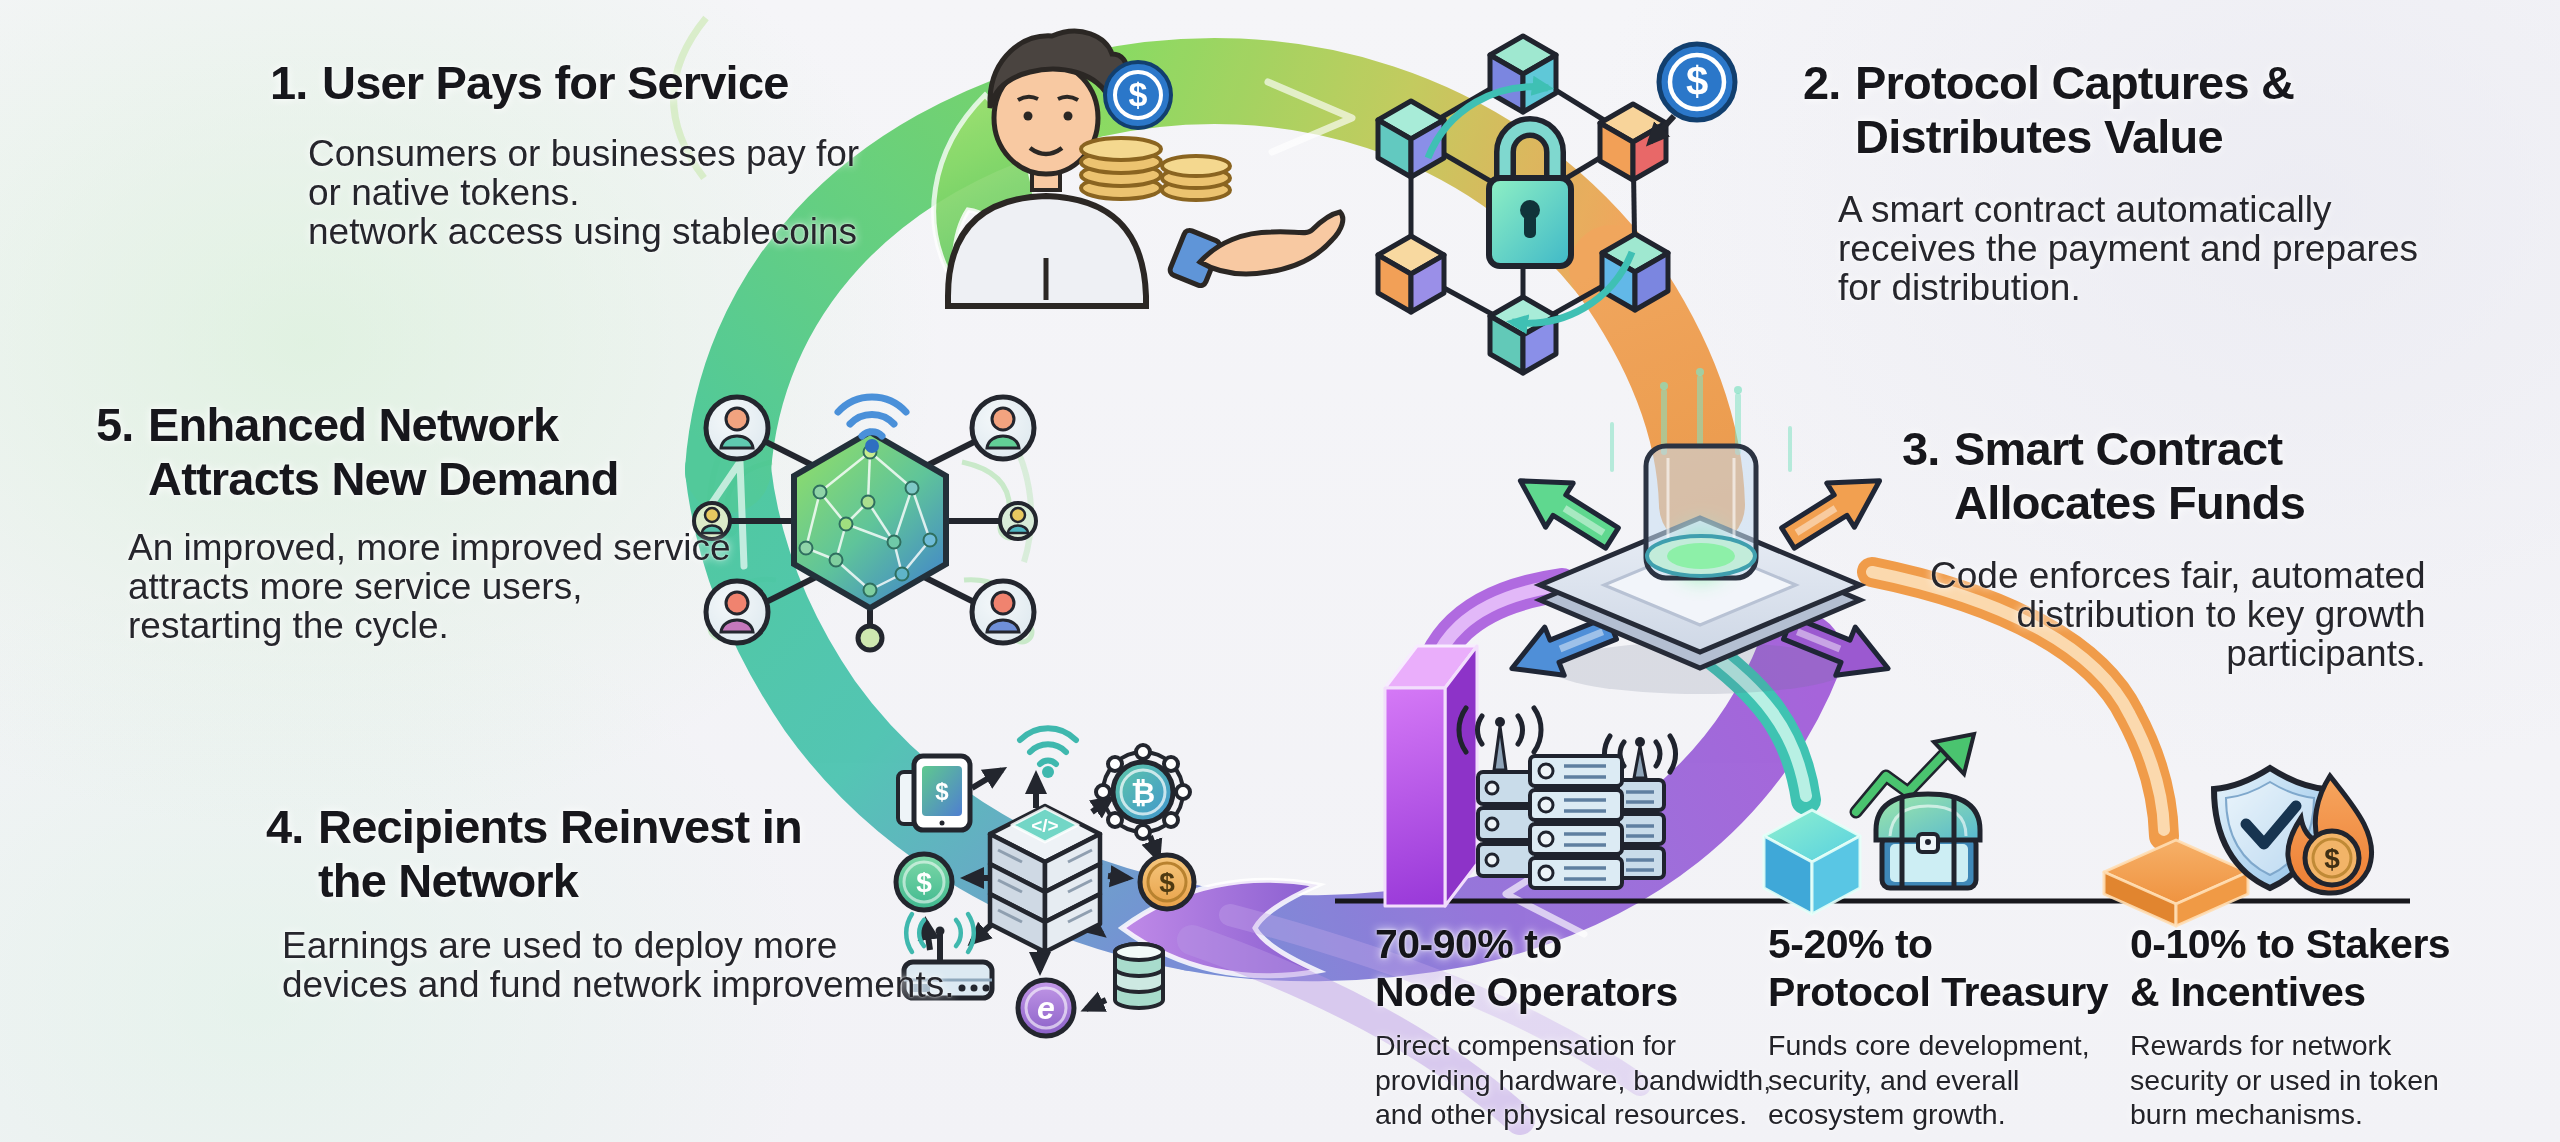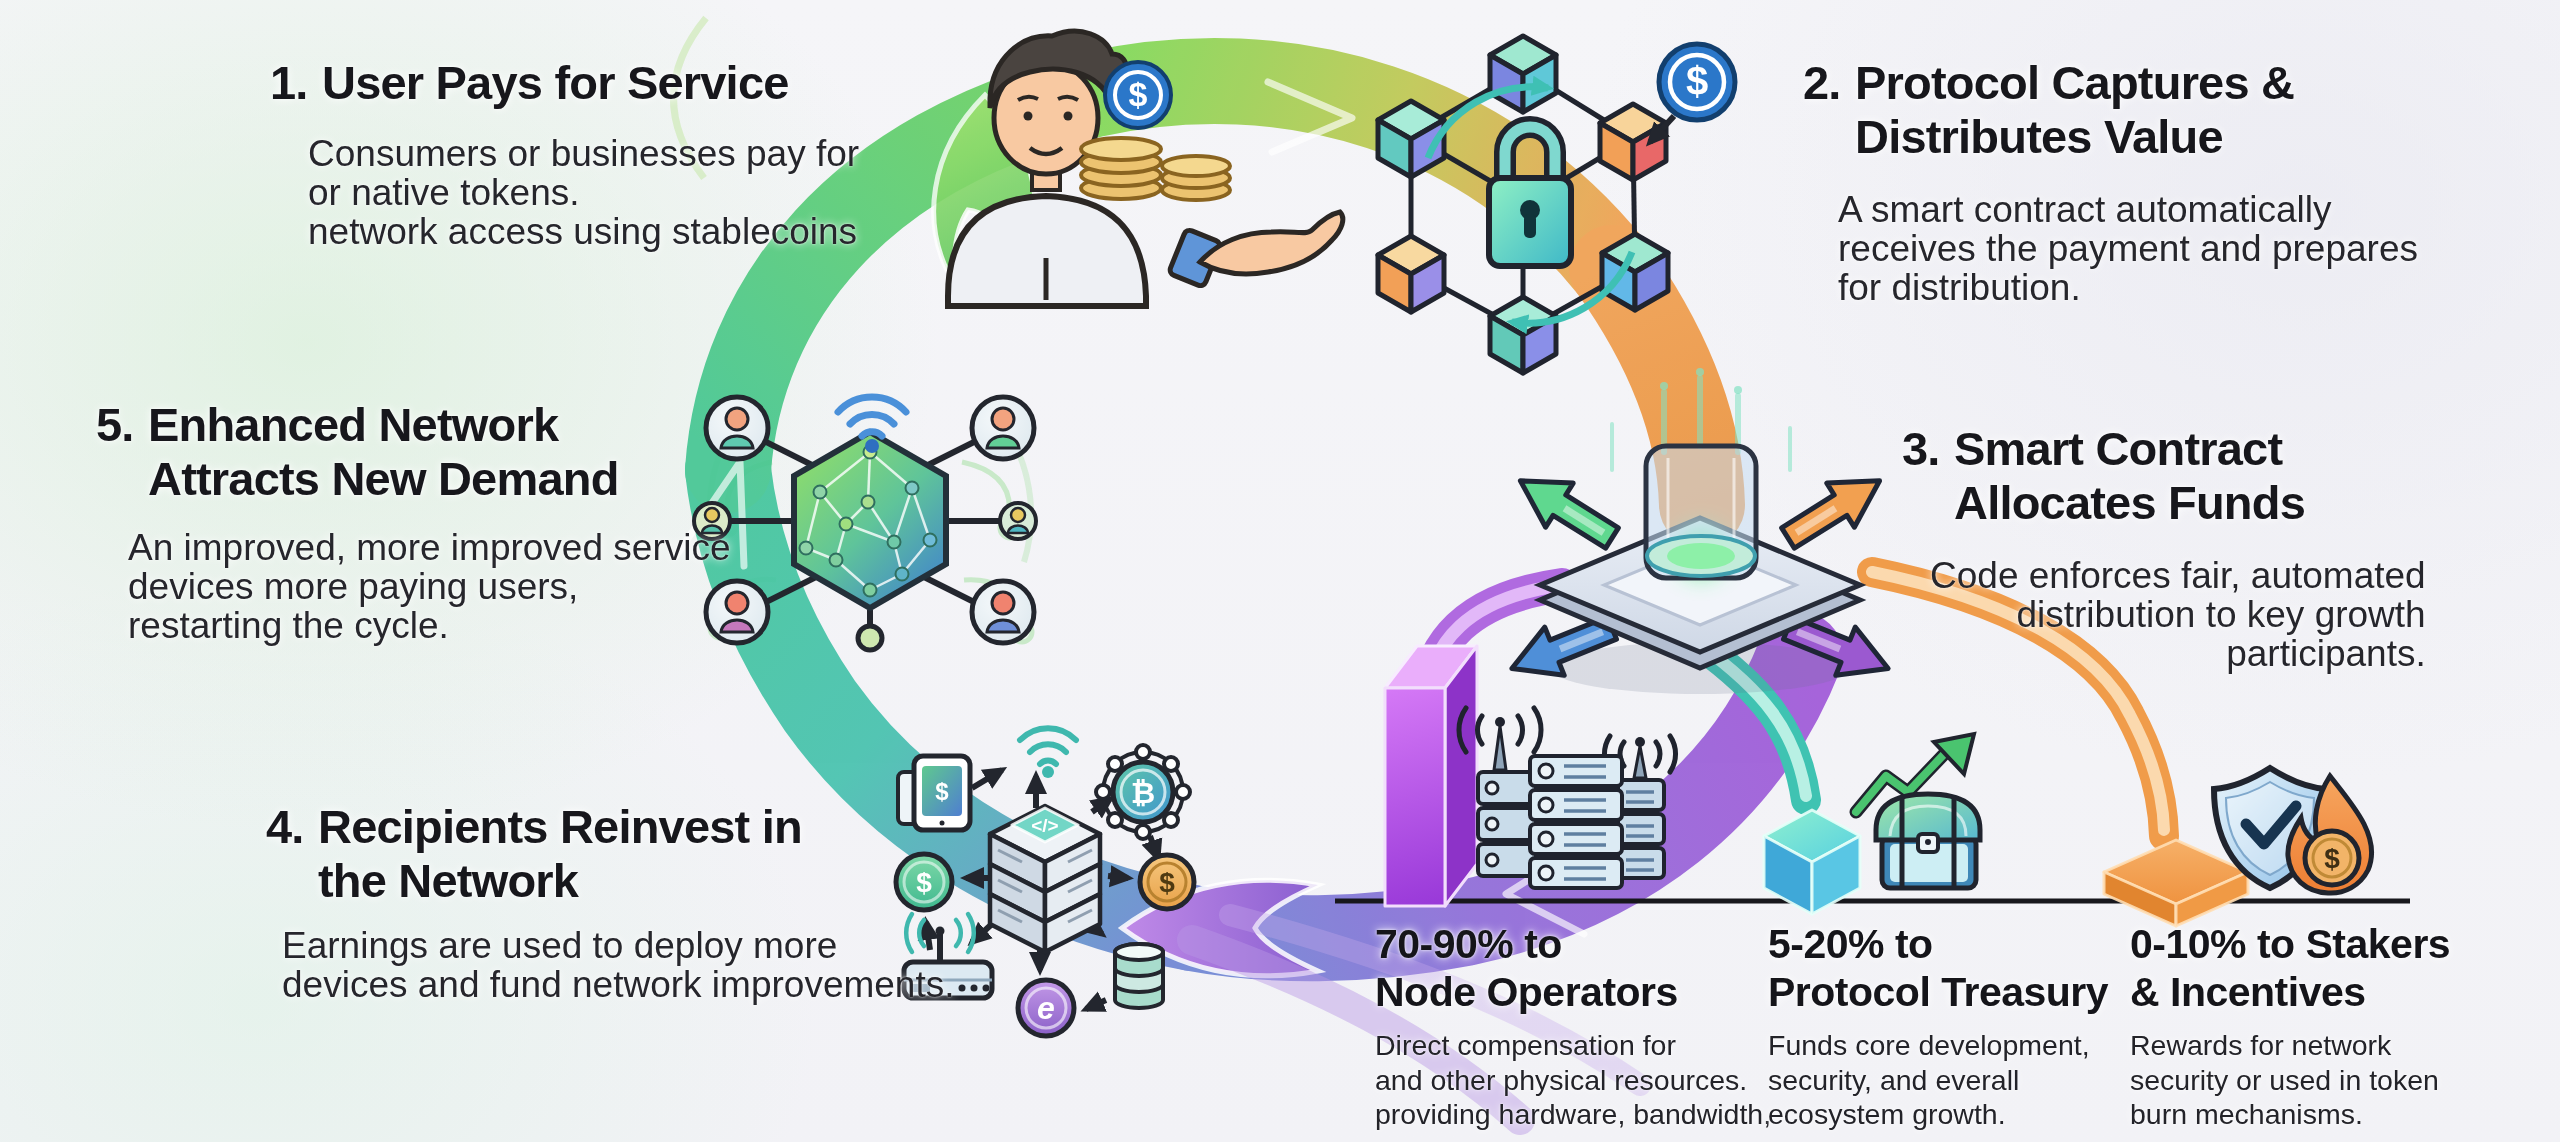--- a/index.html
+++ b/index.html
@@ -675,34 +675,34 @@
 <div class="step" style="left:96px;top:398px;">
   <div class="title">
     <span class="num">5.</span>
     <span class="tlines">
       <span>Enhanced Network</span>
       <span>Attracts New Demand</span>
     </span>
   </div>
   <div class="body" style="padding-left:32px;margin-top:22px;">
     <div>An improved, more improved service</div>
-    <div>devices more paying users,</div>
+    <div>attracts more service users,</div>
     <div>restarting the cycle.</div>
   </div>
 </div>
 
 <div class="alloc" style="left:1375px;top:920px;">
   <div class="head">
     <span>70-90% to</span>
     <span>Node Operators</span>
   </div>
   <div class="abody">
     <div>Direct compensation for</div>
+    <div>providing hardware, bandwidth,</div>
     <div>and other physical resources.</div>
-    <div>providing hardware, bandwidth,</div>
   </div>
 </div>
 
 <div class="alloc" style="left:1768px;top:920px;">
   <div class="head">
     <span>5-20% to</span>
     <span>Protocol Treasury</span>
   </div>
   <div class="abody">
     <div>Funds core development,</div>

